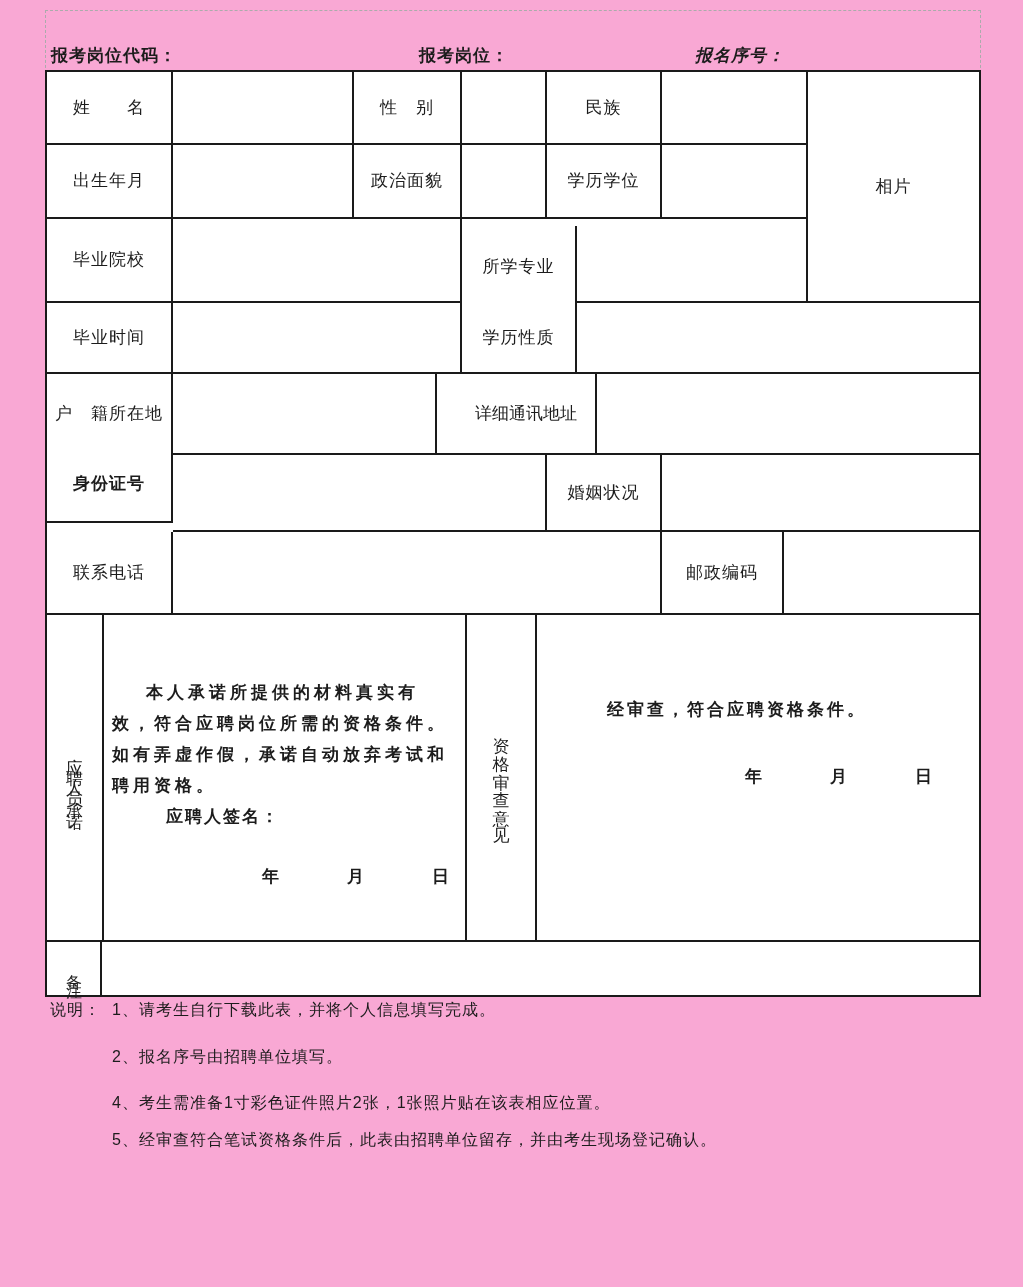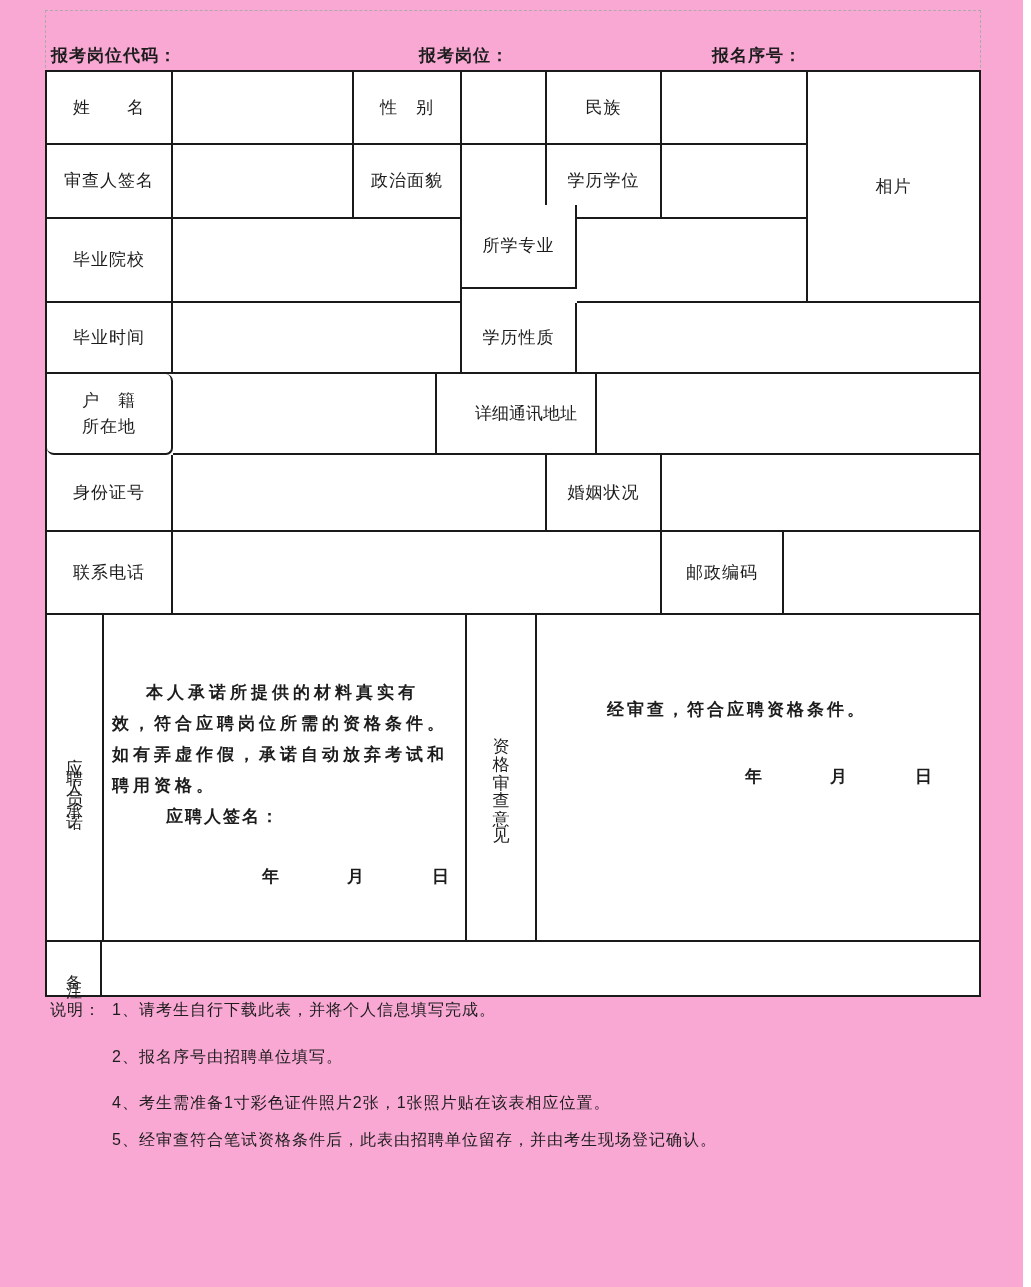--- a/index.html
+++ b/index.html
@@ -55,55 +55,55 @@
 </style>
 </head>
 <body>
 
 <div id="page">
 
   <div id="frame"></div>
 
   <span class="hdr" style="left:51px;">报考岗位代码：</span>
   <span class="hdr" style="left:419px;">报考岗位：</span>
-  <span class="hdr" style="left:712px;">报名序号：</span>
+  <span class="hdr" style="left:695px;font-style:italic;">报名序号：</span>
 
   <div id="tbl">
 
     <div class="cell lab" style="left:0;top:0;width:126px;height:73px;">姓　　名</div>
     <div class="cell" style="left:126px;top:0;width:181px;height:73px;"></div>
     <div class="cell lab" style="left:307px;top:0;width:108px;height:73px;">性　别</div>
     <div class="cell" style="left:415px;top:0;width:85px;height:73px;"></div>
     <div class="cell lab" style="left:500px;top:0;width:115px;height:73px;">民族</div>
     <div class="cell" style="left:615px;top:0;width:146px;height:73px;"></div>
     <div class="cell lab nbr" style="left:761px;top:0;width:171px;height:231px;">相片</div>
 
-    <div class="cell lab" style="left:0;top:73px;width:126px;height:74px;">审查人签名</div>
+    <div class="cell lab" style="left:0;top:73px;width:126px;height:74px;">出生年月</div>
     <div class="cell" style="left:126px;top:73px;width:181px;height:74px;"></div>
     <div class="cell lab" style="left:307px;top:73px;width:108px;height:74px;">政治面貌</div>
     <div class="cell" style="left:415px;top:73px;width:85px;height:74px;"></div>
     <div class="cell lab" style="left:500px;top:73px;width:115px;height:74px;">学历学位</div>
     <div class="cell" style="left:615px;top:73px;width:146px;height:74px;"></div>
 
     <div class="cell lab" style="left:0;top:147px;width:126px;height:84px;">毕业院校</div>
     <div class="cell" style="left:126px;top:147px;width:289px;height:84px;"></div>
-    <div class="cell lab" style="left:415px;top:133px;width:115px;height:84px;">所学专业</div>
+    <div class="cell lab" style="left:415px;top:154px;width:115px;height:84px;">所学专业</div>
     <div class="cell" style="left:530px;top:147px;width:231px;height:84px;"></div>
 
     <div class="cell lab" style="left:0;top:231px;width:126px;height:71px;">毕业时间</div>
     <div class="cell" style="left:126px;top:231px;width:289px;height:71px;"></div>
     <div class="cell lab" style="left:415px;top:231px;width:115px;height:71px;">学历性质</div>
     <div class="cell nbr" style="left:530px;top:231px;width:402px;height:71px;"></div>
 
-    <div class="cell lab" style="left:0;top:302px;width:126px;height:81px;flex-direction:column;border-radius:7px;"><span>户　籍</span><span>所在地</span></div>
+    <div class="cell lab" style="left:0;top:302px;width:126px;height:81px;flex-direction:row;"><span>户　籍</span><span>所在地</span></div>
     <div class="cell" style="left:126px;top:302px;width:264px;height:81px;"></div>
     <div class="cell lab" style="left:390px;top:302px;width:160px;height:81px;letter-spacing:0;padding-left:20px;">详细通讯地址</div>
     <div class="cell nbr" style="left:550px;top:302px;width:382px;height:81px;"></div>
 
-    <div class="cell lab" style="left:0;top:383px;width:126px;height:77px;">身份证号</div>
+    <div class="cell lab" style="left:0;top:374px;width:126px;height:77px;font-weight:bold;">身份证号</div>
     <div class="cell" style="left:126px;top:383px;width:374px;height:77px;"></div>
     <div class="cell lab" style="left:500px;top:383px;width:115px;height:77px;">婚姻状况</div>
     <div class="cell nbr" style="left:615px;top:383px;width:317px;height:77px;"></div>
 
     <div class="cell lab" style="left:0;top:460px;width:126px;height:83px;">联系电话</div>
     <div class="cell" style="left:126px;top:460px;width:489px;height:83px;"></div>
     <div class="cell lab" style="left:615px;top:460px;width:122px;height:83px;">邮政编码</div>
     <div class="cell nbr" style="left:737px;top:460px;width:195px;height:83px;"></div>
 
     <div class="cell vert" style="left:0;top:543px;width:57px;height:327px;letter-spacing:11px;">应聘人员承诺</div>

